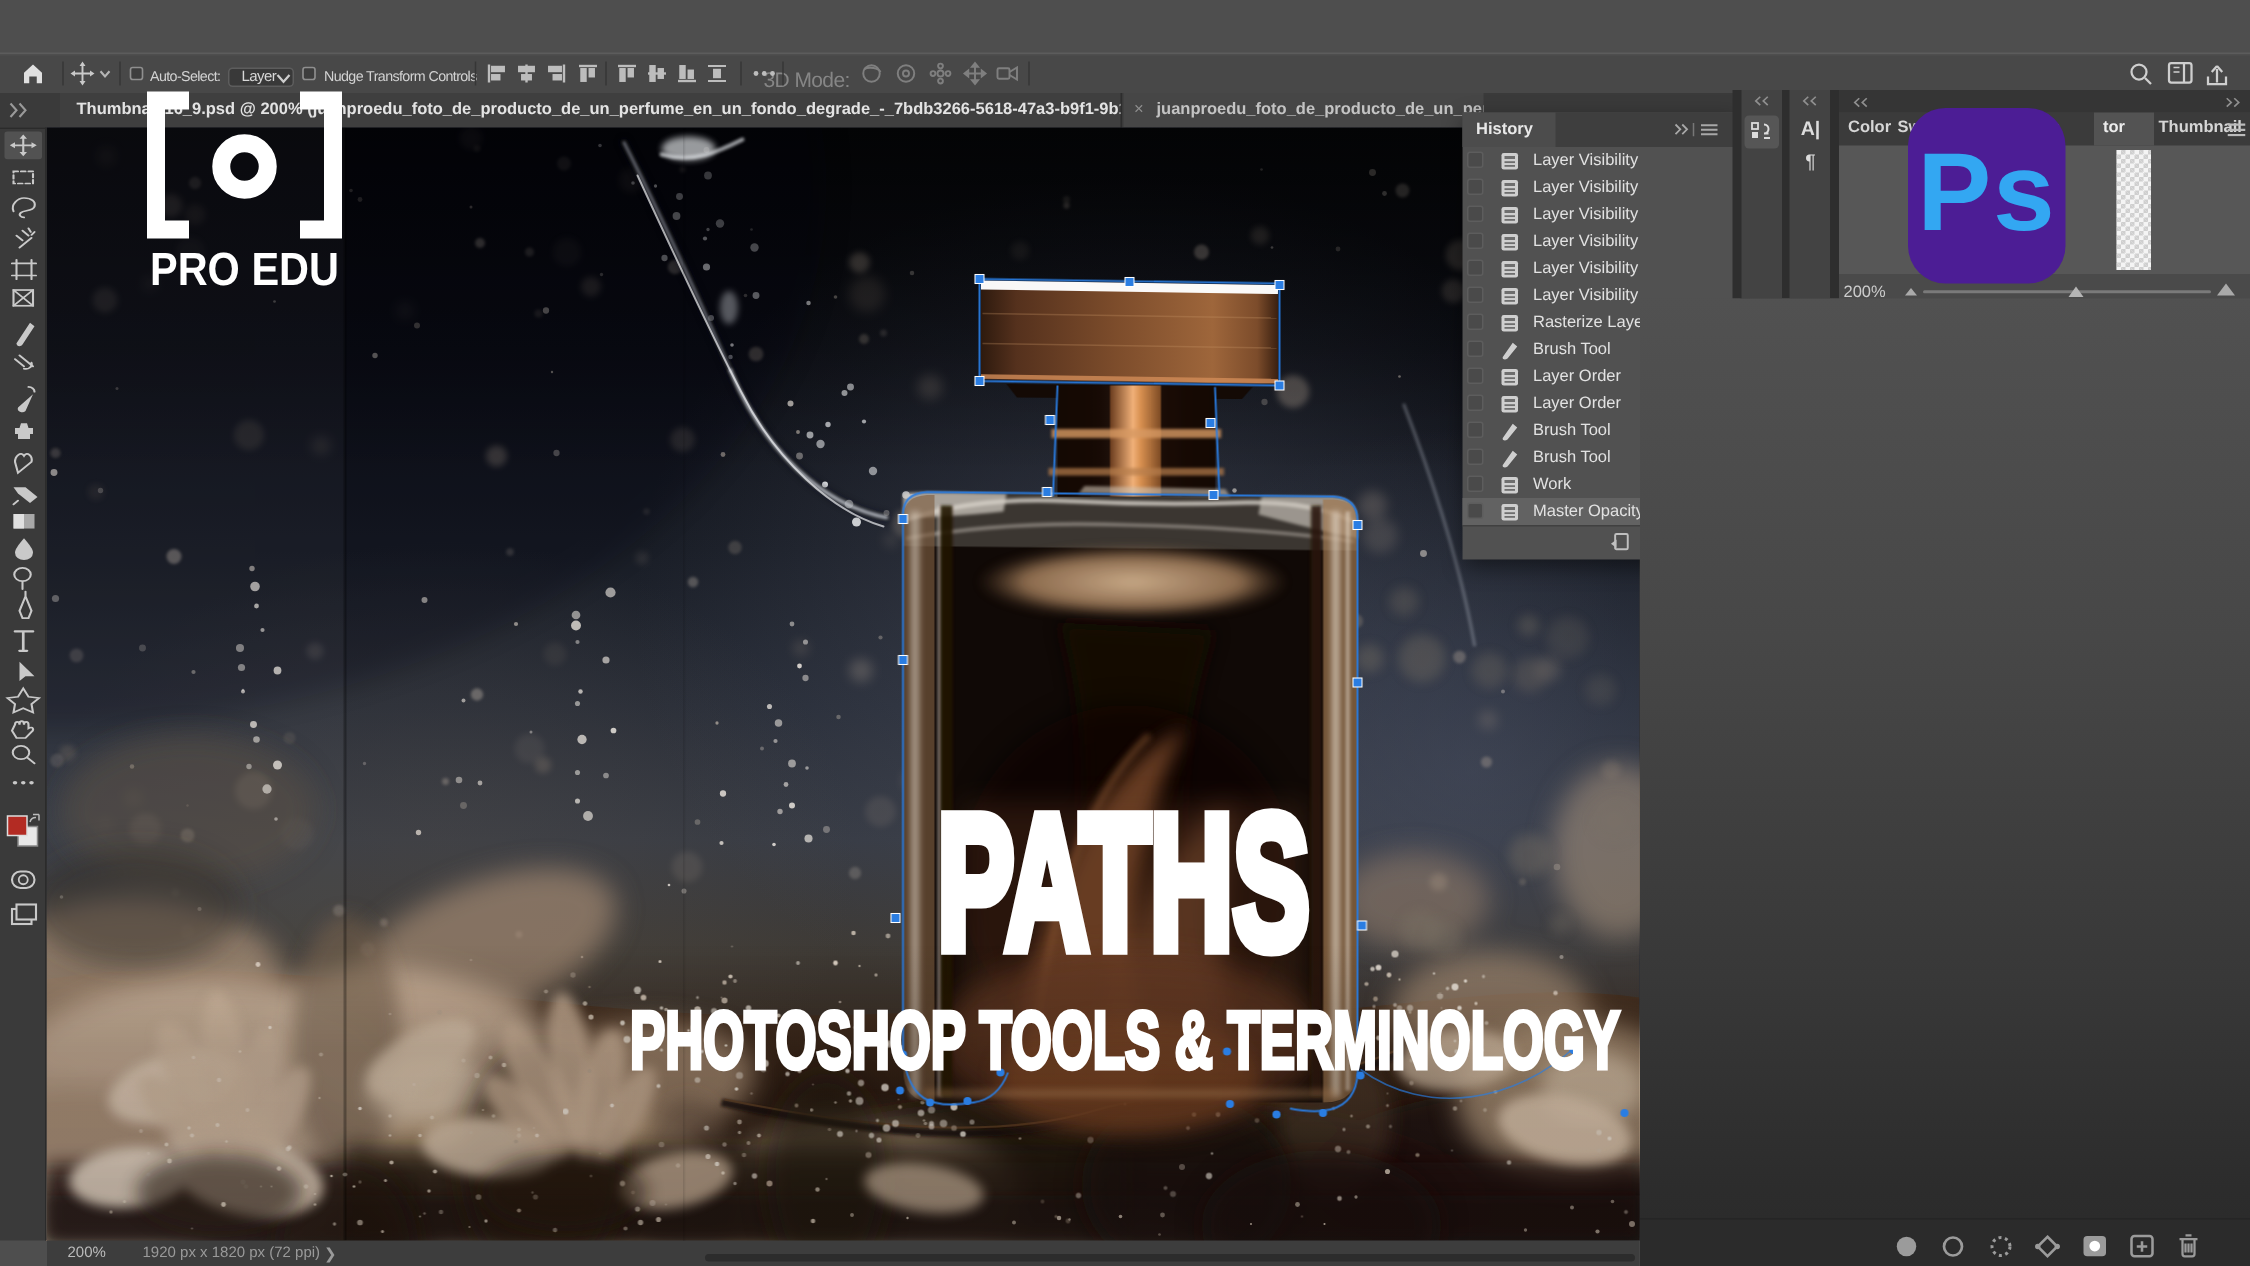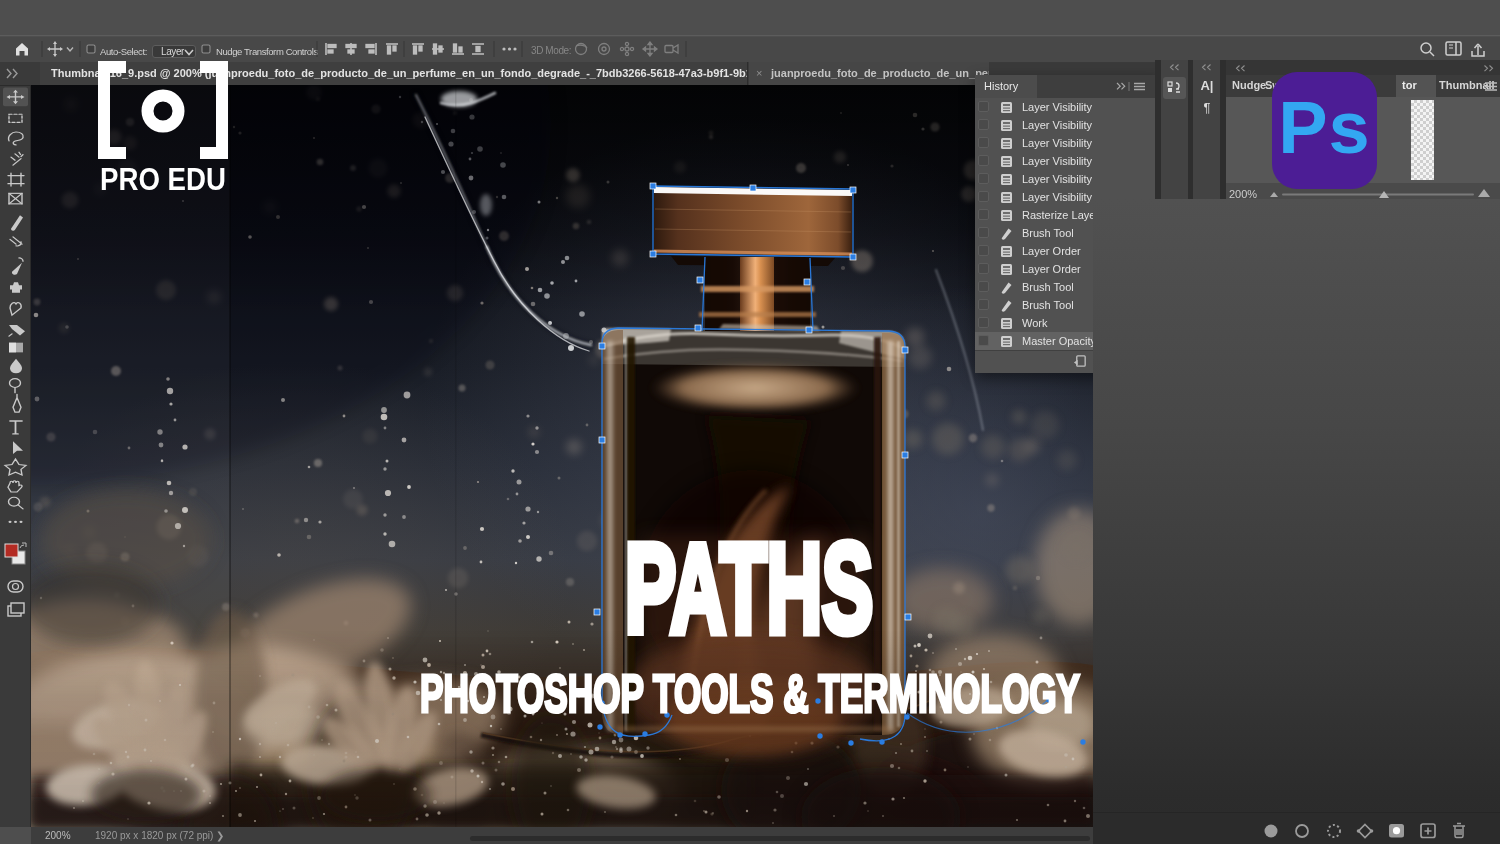--- a/index.html
+++ b/index.html
@@ -6,21 +6,21 @@
 #menubar{left:0;top:0;width:1500px;height:36px;background:#4e4e4e;border-bottom:1px solid #5c5c5c}
 #optbar{left:0;top:37px;width:1500px;height:25px;background:#484848}
 #tabbar{left:0;top:62px;width:1500px;height:23px;background:#3a3a3a}
 #tab1{left:40px;top:0;width:708px;height:23px;background:#3f3f3f;border-right:1px solid #2d2d2d;color:#e3e3e3;font-size:11px;font-weight:bold;line-height:23px;padding-left:11px;white-space:nowrap;overflow:hidden}
 #tab2{left:749px;top:0;width:240px;height:23px;background:#464646;color:#c3c3c3;font-size:11px;font-weight:bold;line-height:23px;padding-left:22px;white-space:nowrap;overflow:hidden}
 #toolcol{left:0;top:85px;width:31px;height:742px;background:#3a3a3a;border-right:1px solid #2b2b2b;border-top:1px solid #2b2b2b}
 #canvas{left:31px;top:85px;width:1062px;height:742px;background:#15161c;overflow:hidden}
 #statusbar{left:31px;top:827px;width:1062px;height:17px;background:#3d3d3d;color:#a8a8a8;font-size:10px}
 #history{left:975px;top:75px;width:185px;height:298px;background:#515151;box-shadow:0 5px 14px rgba(0,0,0,.45);font-size:11px}
 #histhead{position:absolute;left:0;top:0;width:185px;height:23px;background:#3e3e3e}
-#histtab{position:absolute;left:0;top:0;width:62px;height:23px;background:#4c4c4c;color:#e8e8e8;font-weight:normal;line-height:23px;padding-left:9px}
+#histtab{position:absolute;left:0;top:0;width:62px;height:23px;background:#4c4c4c;color:#e8e8e8;font-weight:bold;line-height:23px;padding-left:9px}
 .hrow{position:relative;height:18px;line-height:18px;color:#e2e2e2}
 .hchk{position:absolute;left:3px;top:3px;width:11px;height:11px;background:#4a4a4a;border:1px solid #5d5d5d;border-radius:2px}
 .hic{position:absolute;left:25px;top:2.5px}
 .htx{position:absolute;left:47px;white-space:nowrap}
 #histfoot{position:absolute;left:0;top:275px;width:185px;height:23px;border-top:1px solid #404040}
 #dock1{left:1161px;top:60px;width:27px;height:139px;background:#434343}
 #dock2{left:1193px;top:60px;width:27px;height:139px;background:#434343}
 #rightop{left:1226px;top:60px;width:274px;height:145px;background:#404040}
 #pathspanel{left:1093px;top:199px;width:407px;height:645px;background:linear-gradient(#515151,#474747 35%,#383838 70%,#2c2c2c 92%,#2a2a2a)}
 #ptabs{position:absolute;left:0;top:0;width:407px;height:33px;background:#373737}
@@ -34,21 +34,21 @@
 </style></head><body>
 
 <div class="abs" id="menubar"></div>
 <div class="abs" id="optbar">
   <span class="abs" style="left:100px;top:8.5px;font-size:9.5px;letter-spacing:-.4px;color:#d2d2d2">Auto-Select:</span>
   <span class="abs" style="left:152px;top:8px;width:44px;height:13px;background:#393939;border:1px solid #5d5d5d;border-radius:3px;color:#d8d8d8;font-size:10px;letter-spacing:-.4px;line-height:11px;padding-left:8px">Layer</span>
   <svg class="abs" style="left:184px;top:12px" width="10" height="7" viewBox="0 0 10 7">
       <path d="M1,1 l4,4.5 4,-4.5" stroke="#ccc" stroke-width="1.5" fill="none"></path>
     </svg>
   <span class="abs" style="left:216px;top:8.5px;font-size:9.5px;letter-spacing:-.4px;color:#d2d2d2">Nudge Transform Controls</span>
-  <span class="abs" style="left:531px;top:8px;font-size:10px;letter-spacing:-.4px;color:#868686">3D Mode:</span>
+  <span class="abs" style="left:509px;top:8px;font-size:14px;letter-spacing:-.4px;color:#868686">3D Mode:</span>
 </div>
 <svg width="1500" height="26" viewBox="0 0 1500 26" style="position:absolute;left:0;top:36">
     <path d="M16,12.5 L22,7 L28,12.5 V19.5 H24.5 V15 h-5 v4.5 H16 Z" fill="#e0e0e0"></path>
     <g transform="translate(55,13)" fill="#c9c9c9">
       <path d="M0,-6 L0,6 M-6,0 L6,0" stroke="#c9c9c9" stroke-width="1.3"></path>
       <path d="M0,-8 L-2,-5 L2,-5 Z M0,8 L-2,5 L2,5 Z M-8,0 L-5,-2 L-5,2 Z M8,0 L5,-2 L5,2 Z"></path>
     </g>
     <path d="M67,11.5 l3,3.5 3,-3.5" stroke="#b5b5b5" stroke-width="1.4" fill="none"></path>
     <rect x="87" y="9" width="8" height="8" rx="1.5" fill="#3d3d3d" stroke="#8f8f8f" stroke-width="1.1"></rect>
     <rect x="202" y="9" width="8" height="8" rx="1.5" fill="#3d3d3d" stroke="#8f8f8f" stroke-width="1.1"></rect>
@@ -1346,21 +1346,21 @@
 <div class="abs" id="rightop">
   <div style="position:absolute;left:0;top:0;width:274px;height:15px;background:#353535">
    <svg style="position:absolute;left:8px;top:5px" width="12" height="7" viewBox="0 0 12 7">
         <path d="M5.5,0.5 l-3,2.8 3,2.8 M10.5,0.5 l-3,2.8 3,2.8" stroke="#8f8f8f" stroke-width="1.1" fill="none"></path>
       </svg>
    <svg style="position:absolute;right:5px;top:5px" width="12" height="7" viewBox="0 0 12 7">
         <path d="M1.5,0.5 l3,2.8 -3,2.8 M6.5,0.5 l3,2.8 -3,2.8" stroke="#8f8f8f" stroke-width="1.1" fill="none"></path>
       </svg>
   </div>
   <div style="position:absolute;left:0;top:15px;width:274px;height:22px;background:#3b3b3b">
-    <span class="tabtxt" style="position:absolute;left:6px;top:4px">Nudge</span>
+    <span class="tabtxt" style="position:absolute;left:6px;top:4px">Color</span>
     <span class="tabtxt" style="position:absolute;left:39px;top:4px">Swatches</span>
     <span class="tabtxt" style="position:absolute;left:96px;top:4px">Gradients</span>
     <div style="position:absolute;left:170px;top:0;width:40px;height:22px;background:#535353"></div>
     <span class="tabtxt" style="position:absolute;left:176px;top:4px;color:#ececec">tor</span>
     <span class="tabtxt" style="position:absolute;left:213px;top:4px">Thumbnail</span>
     <svg style="position:absolute;right:3px;top:7px" width="12" height="9" viewBox="0 0 12 9">
         <path d="M0,1 h12 M0,4.5 h12 M0,8 h12" stroke="#bbb" stroke-width="1.5"></path>
       </svg>
   </div>
   <div style="position:absolute;left:0;top:37px;width:274px;height:86px;background:#575757">

